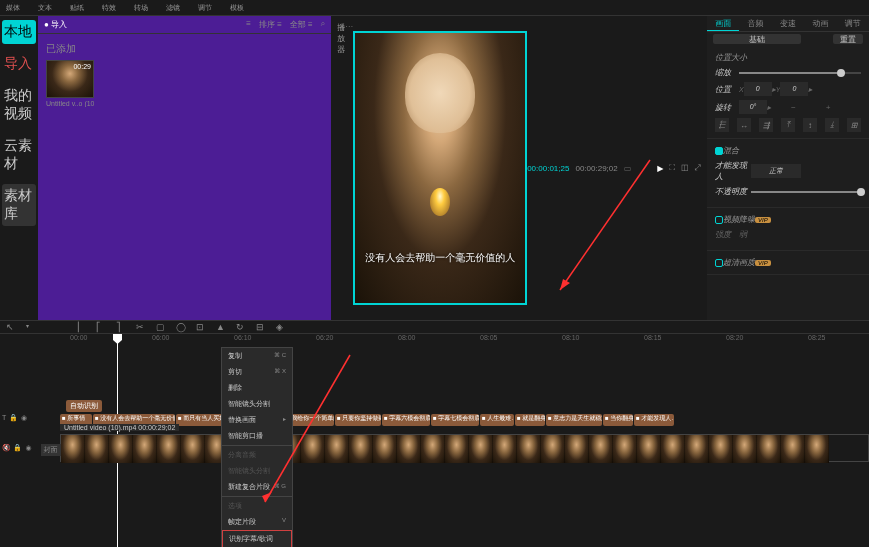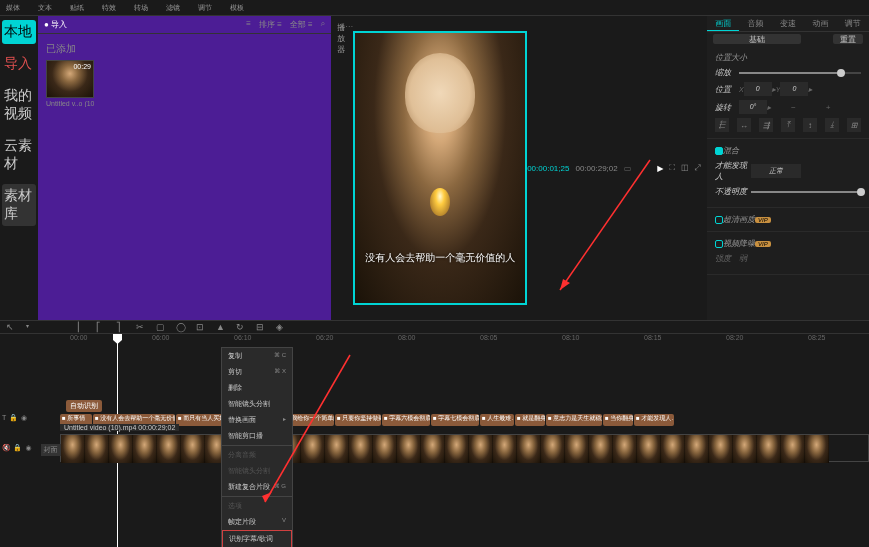--- a/index.html
+++ b/index.html
@@ -263,33 +263,33 @@
         <span style="width:36px;">不透明度</span>
         <div class="slider">
             <div class="slider-fill" style="width:100%;"></div>
             <div class="slider-knob" style="left:96%;"></div>
           </div>
       </div>
     </div>
     <div class="props-section">
       <div class="collapse-header">
           <div class="check"></div>
-          <span>超清画质</span>
+          <span>视频降噪</span>
           <span class="vip-badge">VIP</span>
+        </div>
+      <div class="props-row" style="margin-top:4px;">
+          <span style="color:#666;width:24px;">强度</span>
+          <span style="color:#666;">弱</span>
         </div>
     </div>
     <div class="props-section">
       <div class="collapse-header">
           <div class="check"></div>
-          <span>视频降噪</span>
+          <span>超清画质</span>
           <span class="vip-badge">VIP</span>
-        </div>
-      <div class="props-row" style="margin-top:4px;">
-          <span style="color:#666;width:24px;">强度</span>
-          <span style="color:#666;">弱</span>
         </div>
     </div>
   </div>
 </div>
 
 <div class="toolbar">
   <span>↖</span>
   <span style="font-size:6px;">▾</span>
   <span style="width:20px;"></span>
   <span>⎮</span>

